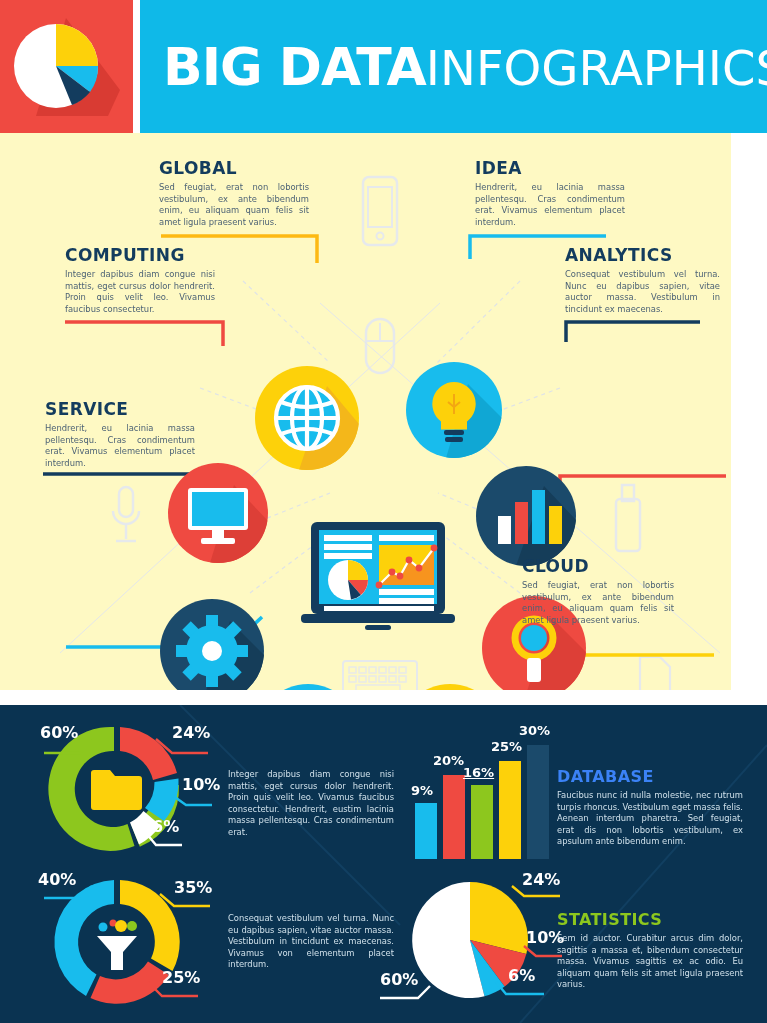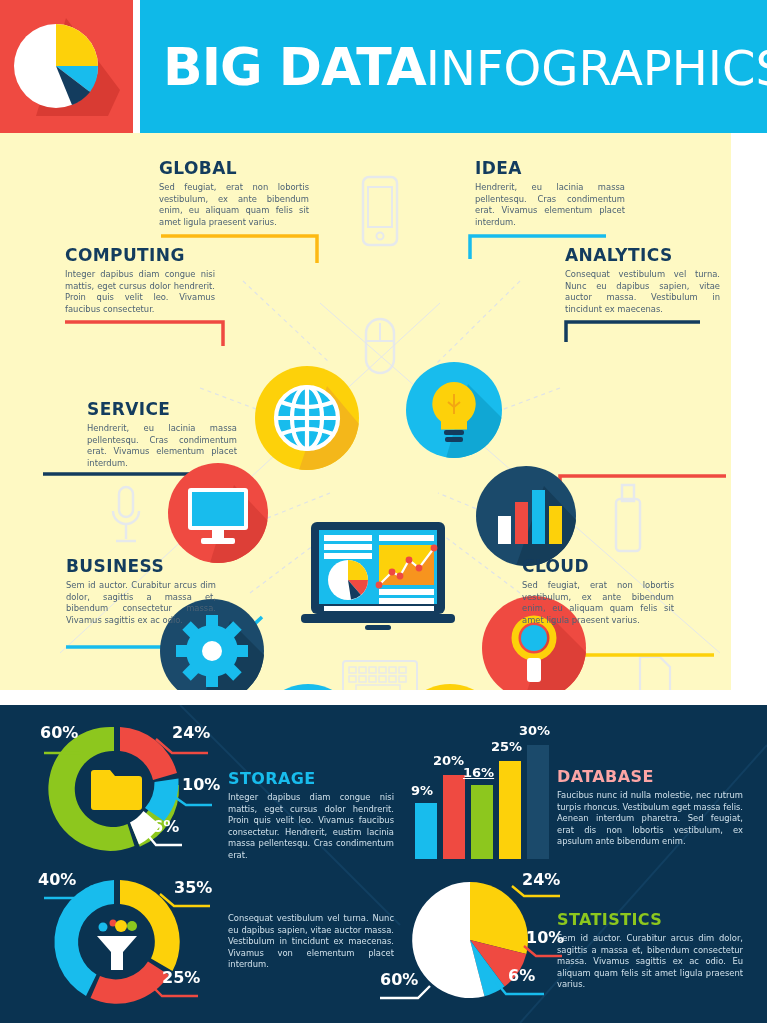--- a/index.html
+++ b/index.html
@@ -274,27 +274,23 @@
     <p>Hendrerit, eu lacinia massa pellentesqu. Cras condimentum erat. Vivamus elementum placet interdum.</p>
   </div>
   <div class="blk" style="left:565px;top:112px;width:155px;">
     <h3>ANALYTICS</h3>
     <p>Consequat vestibulum vel turna. Nunc eu dapibus sapien, vitae auctor massa. Vestibulum in tincidunt ex maecenas.</p>
   </div>
   <div class="blk" style="left:65px;top:112px;width:150px;">
     <h3>COMPUTING</h3>
     <p>Integer dapibus diam congue nisi mattis, eget cursus dolor hendrerit. Proin quis velit leo. Vivamus faucibus consectetur.</p>
   </div>
-  <div class="blk" style="left:45px;top:266px;width:150px;margin-left:42px;">
+  <div class="blk" style="left:45px;top:266px;width:150px;">
     <h3>SERVICE</h3>
     <p>Hendrerit, eu lacinia massa pellentesqu. Cras condimentum erat. Vivamus elementum placet interdum.</p>
-  </div>
-  <div class="blk" style="left:66px;top:423px;width:150px;">
-    <h3>BUSINESS</h3>
-    <p>Sem id auctor. Curabitur arcus dim dolor, sagittis a massa et, bibendum consectetur massa. Vivamus sagittis ex ac odio.</p>
   </div>
   <div class="blk" style="left:522px;top:423px;width:152px;">
     <h3>CLOUD</h3>
     <p>Sed feugiat, erat non lobortis vestibulum, ex ante bibendum enim, eu aliquam quam felis sit amet ligula praesent varius.</p>
   </div>
 </div>
 
 <div class="dark">
 
   <svg style="position:absolute;left:0;top:0;" width="767" height="318">
@@ -328,41 +324,40 @@
         <path d="M160 128 H134 L124 116" stroke="#ffffff"></path>
       </g>
     </svg>
     <div class="lbl" style="left:18px;top:6px;">60%</div>
     <div class="lbl" style="left:150px;top:6px;">24%</div>
     <div class="lbl" style="left:160px;top:58px;">10%</div>
     <div class="lbl" style="left:130px;top:100px;">6%</div>
   </div>
 
   <div class="dblk" style="left:228px;top:64px;width:166px;">
-    <h3 style="color:#18bced;">STORAGE</h3>
     <p>Integer dapibus diam congue nisi mattis, eget cursus dolor hendrerit. Proin quis velit leo. Vivamus faucibus consectetur. Hendrerit, eustim lacinia massa pellentesqu. Cras condimentum erat.</p>
   </div>
 
   <div style="position:absolute;left:405px;top:16px;width:150px;height:140px;">
     <svg width="150" height="140" viewBox="0 0 150 140">
       <rect x="10" y="82" width="22" height="56" fill="#18bced"></rect>
       <rect x="38" y="54" width="22" height="84" fill="#ef4a41"></rect>
       <rect x="66" y="64" width="22" height="74" fill="#8dc71e"></rect>
       <rect x="94" y="40" width="22" height="98" fill="#fdd10a"></rect>
       <rect x="122" y="24" width="22" height="114" fill="#1b4a6b"></rect>
     </svg>
     <div class="barlbl" style="left:6px;top:62px;">9%</div>
     <div class="barlbl" style="left:28px;top:32px;">20%</div>
     <div class="barlbl" style="left:58px;top:44px;text-decoration:underline;">16%</div>
     <div class="barlbl" style="left:86px;top:18px;">25%</div>
     <div class="barlbl" style="left:114px;top:2px;">30%</div>
   </div>
 
   <div class="dblk" style="left:557px;top:62px;width:186px;">
-    <h3 style="color:#fca5a5;">DATABASE</h3>
+    <h3 style="color:#3b82f6;">DATABASE</h3>
     <p>Faucibus nunc id nulla molestie, nec rutrum turpis rhoncus. Vestibulum eget massa felis. Aenean interdum pharetra. Sed feugiat, erat dis non lobortis vestibulum, ex apsulum ante bibendum enim.</p>
   </div>
 
   <div style="position:absolute;left:22px;top:165px;width:190px;height:145px;">
     <svg width="190" height="145" viewBox="0 0 190 145">
       <g transform="translate(95,72)">
 
         <path d="M3 -62 A62 62 0 0 1 55.5 29 L34 16.5 A38 38 0 0 0 3 -38 Z" fill="#fdd10a"></path>
 
         <path d="M52 33 A62 62 0 0 1 -26.5 56 L-17 34 A38 38 0 0 0 31 19.5 Z" fill="#ef4a41"></path>

